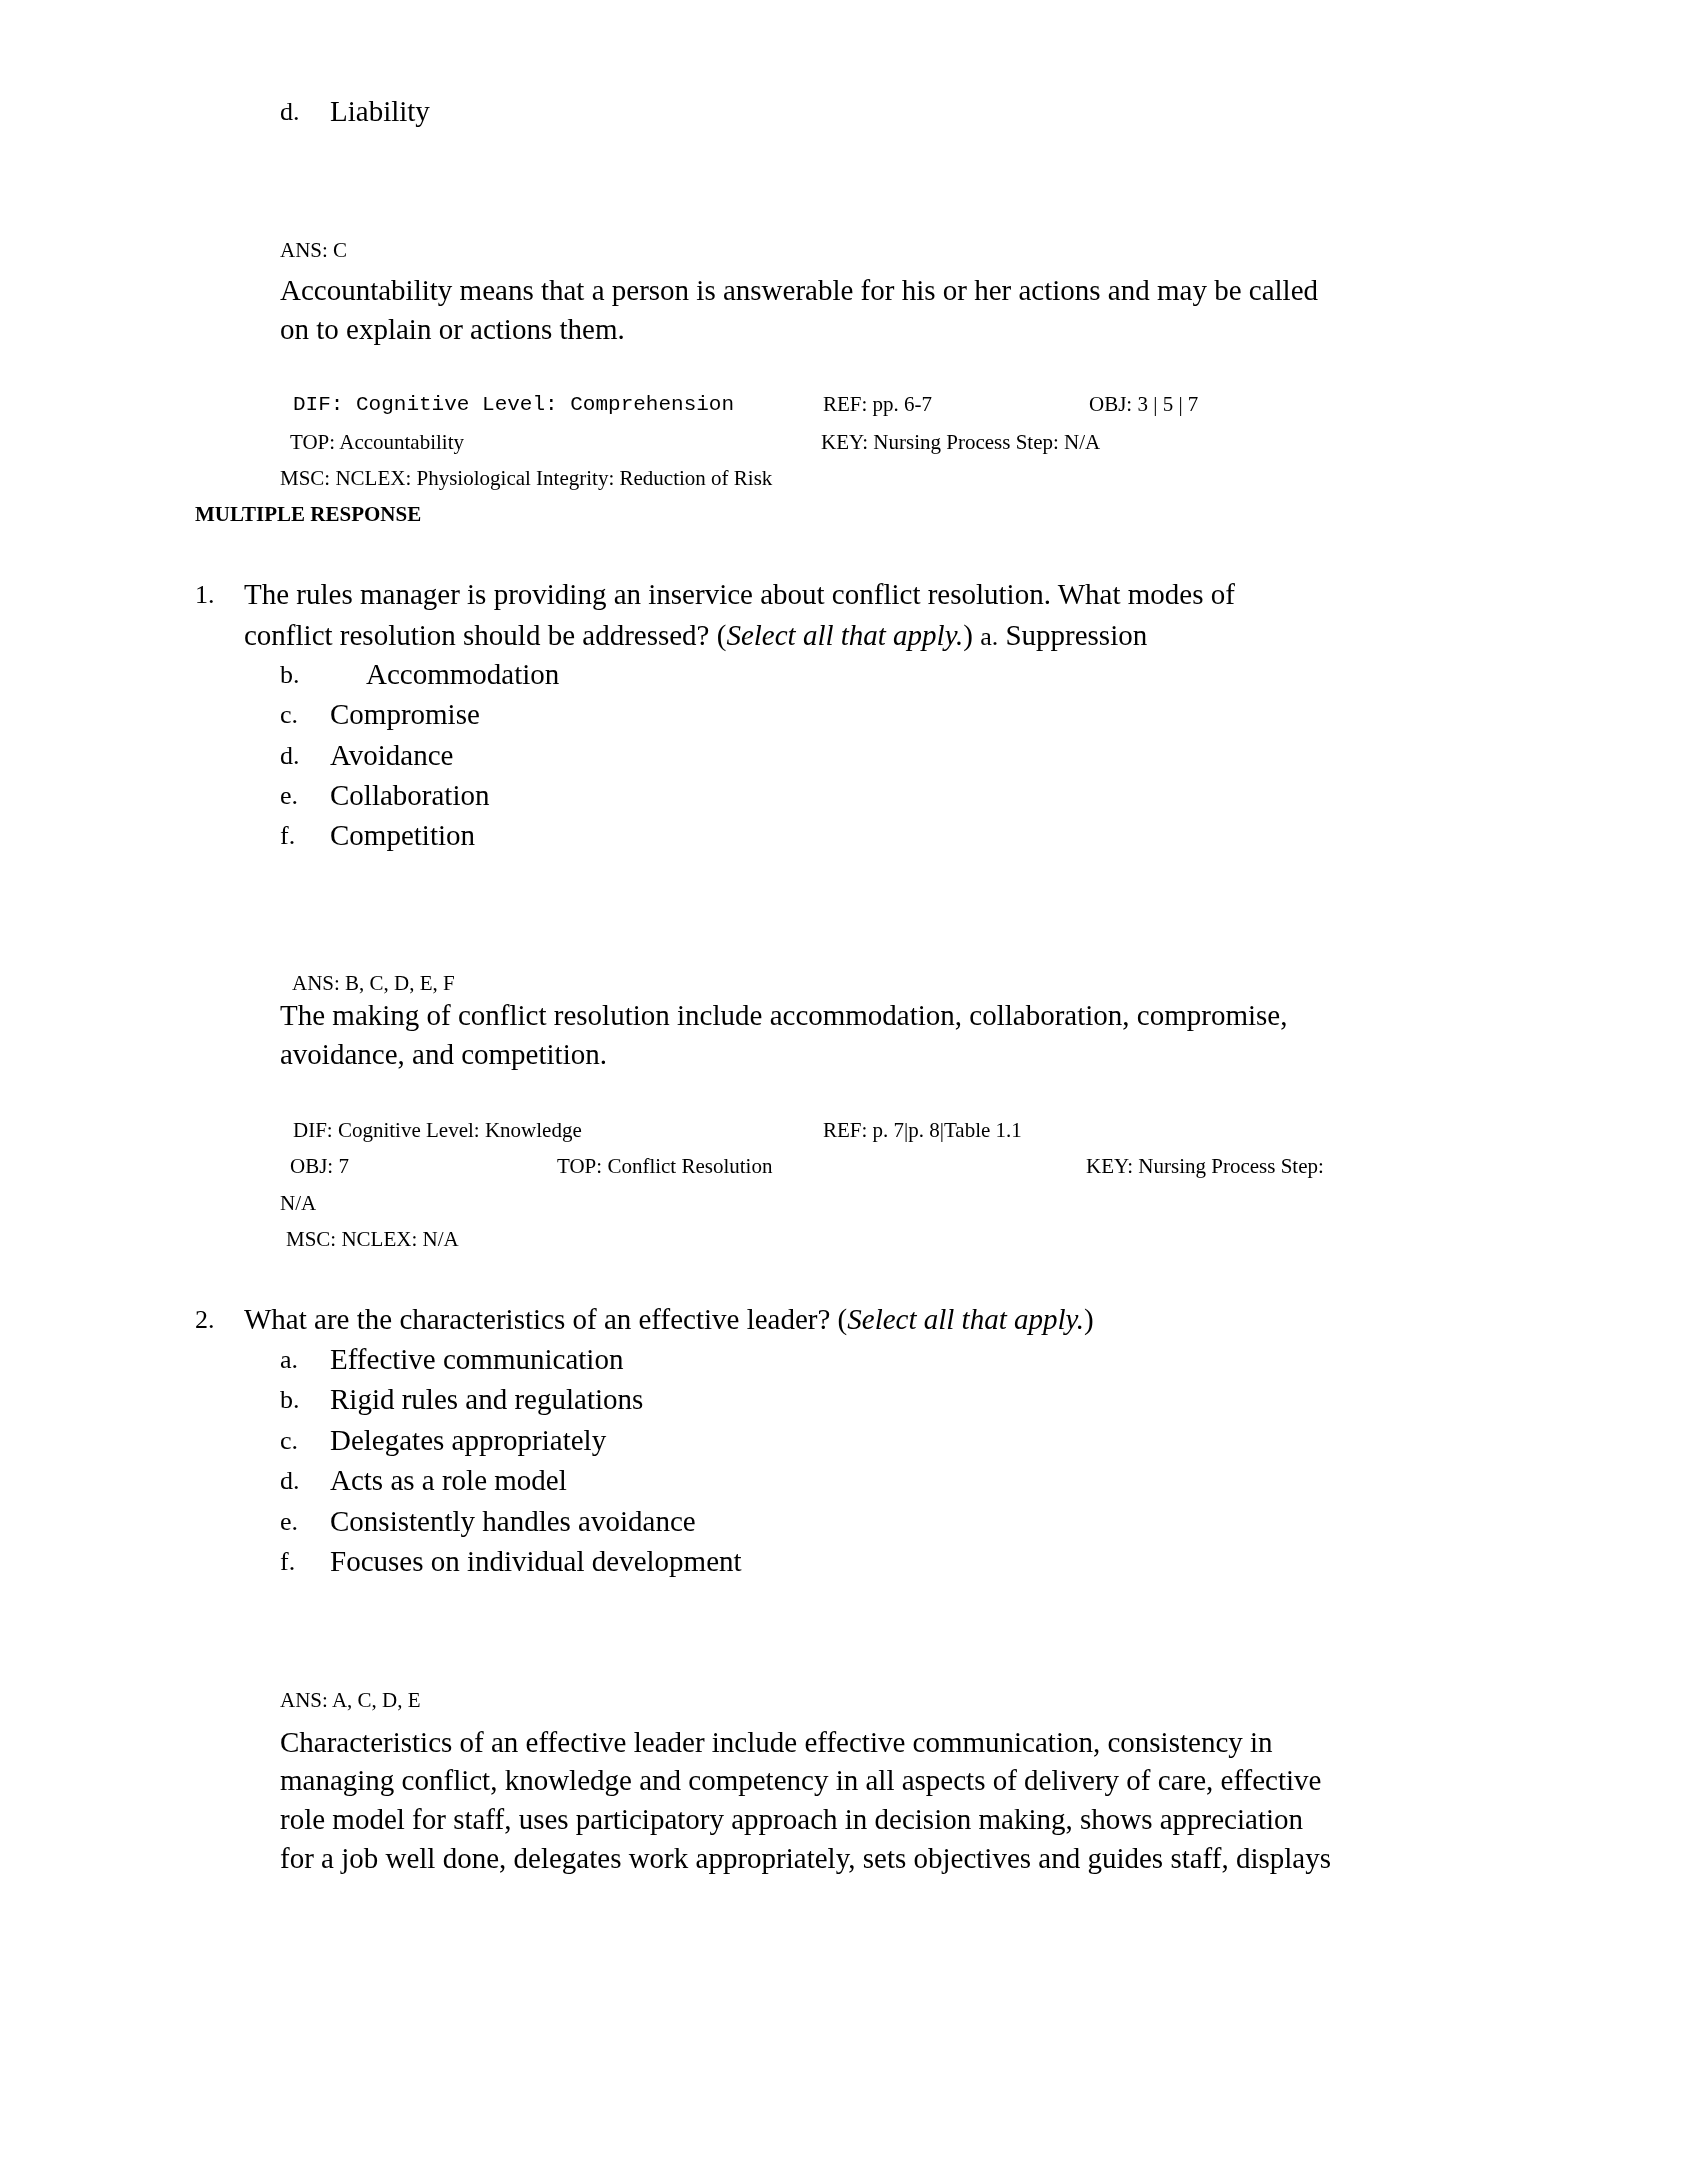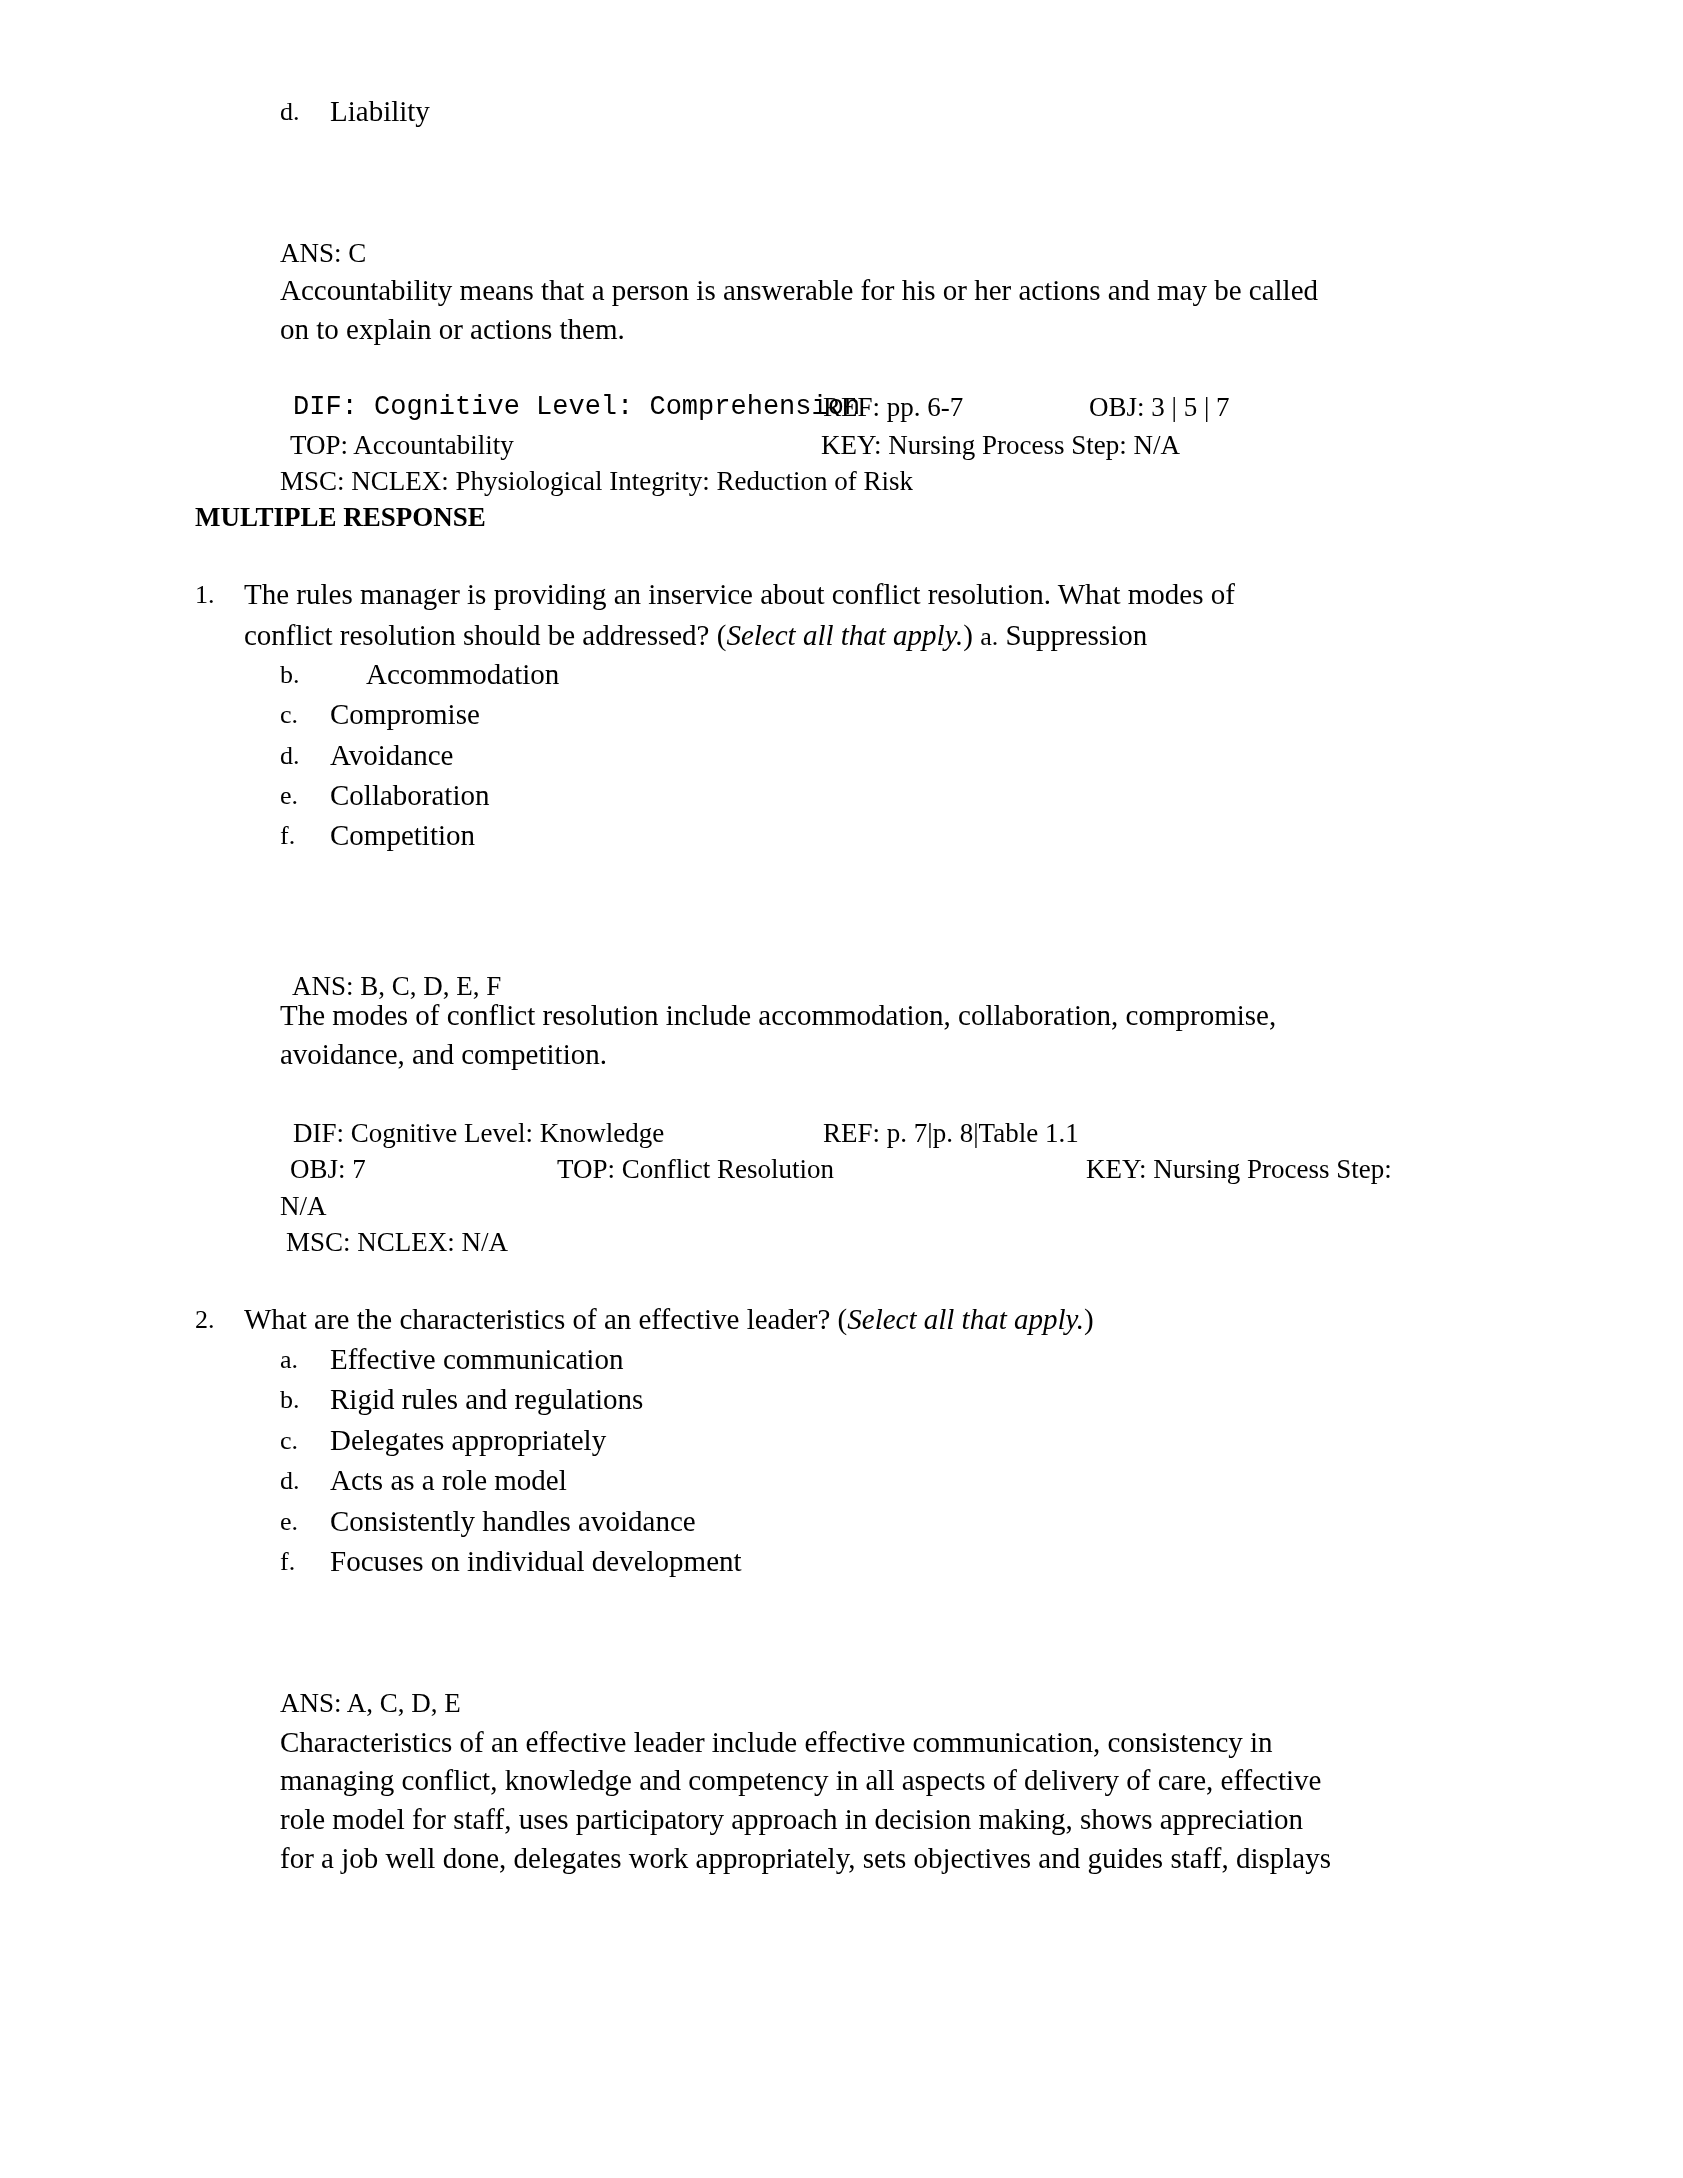--- a/index.html
+++ b/index.html
@@ -3,21 +3,21 @@
   <meta charset="utf-8">
   <style>
     html, body { margin: 0; padding: 0; background: #ffffff; }
     body {
       width: 1683px; height: 2178px; position: relative; overflow: hidden;
       font-family: "Liberation Serif", "DejaVu Serif", serif;
       color: #000000;
     }
     .t { position: absolute; white-space: nowrap; line-height: 1; }
     .body { font-size: 29px; }
-    .meta { font-size: 27px; }
+    .meta { font-size: 21px; }
     .bold { font-weight: bold; }
     .marker { font-size: 26px; }
     em { font-style: italic; }
   </style>
 </head>
 <body>
 
 <div>
   <span class="t marker" style="left:280px; top:99px;">d.</span>
   <span class="t body" style="left:330px; top:97px;">Liability</span>
@@ -46,21 +46,21 @@
   <span class="t marker" style="left:280px; top:702px;">c.</span>
   <span class="t body" style="left:330px; top:700px;">Compromise</span>
   <span class="t marker" style="left:280px; top:743px;">d.</span>
   <span class="t body" style="left:330px; top:741px;">Avoidance</span>
   <span class="t marker" style="left:280px; top:783px;">e.</span>
   <span class="t body" style="left:330px; top:781px;">Collaboration</span>
   <span class="t marker" style="left:280px; top:823px;">f.</span>
   <span class="t body" style="left:330px; top:821px;">Competition</span>
 
   <span class="t meta" style="left:292px; top:965px;margin-top:8px;">ANS: B, C, D, E, F</span>
-  <span class="t body" style="left:280px; top:1001px;">The modes of conflict resolution include accommodation, collaboration, compromise,</span>
+  <span class="t body" style="left:280px; top:1001px;">The making of conflict resolution include accommodation, collaboration, compromise,</span>
   <span class="t body" style="left:280px; top:1040px;">avoidance, and competition.</span>
 
   <span class="t meta" style="left:293px; top:1120px;">DIF: Cognitive Level: Knowledge</span>
   <span class="t meta" style="left:823px; top:1120px;">REF: p. 7|p. 8|Table 1.1</span>
   <span class="t meta" style="left:290px; top:1156px;">OBJ: 7</span>
   <span class="t meta" style="left:557px; top:1156px;">TOP: Conflict Resolution</span>
   <span class="t meta" style="left:1086px; top:1156px;">KEY: Nursing Process Step:</span>
   <span class="t meta" style="left:280px; top:1193px;text-align:right;">N/A</span>
   <span class="t meta" style="left:286px; top:1229px;">MSC: NCLEX: N/A</span>
 </div>

